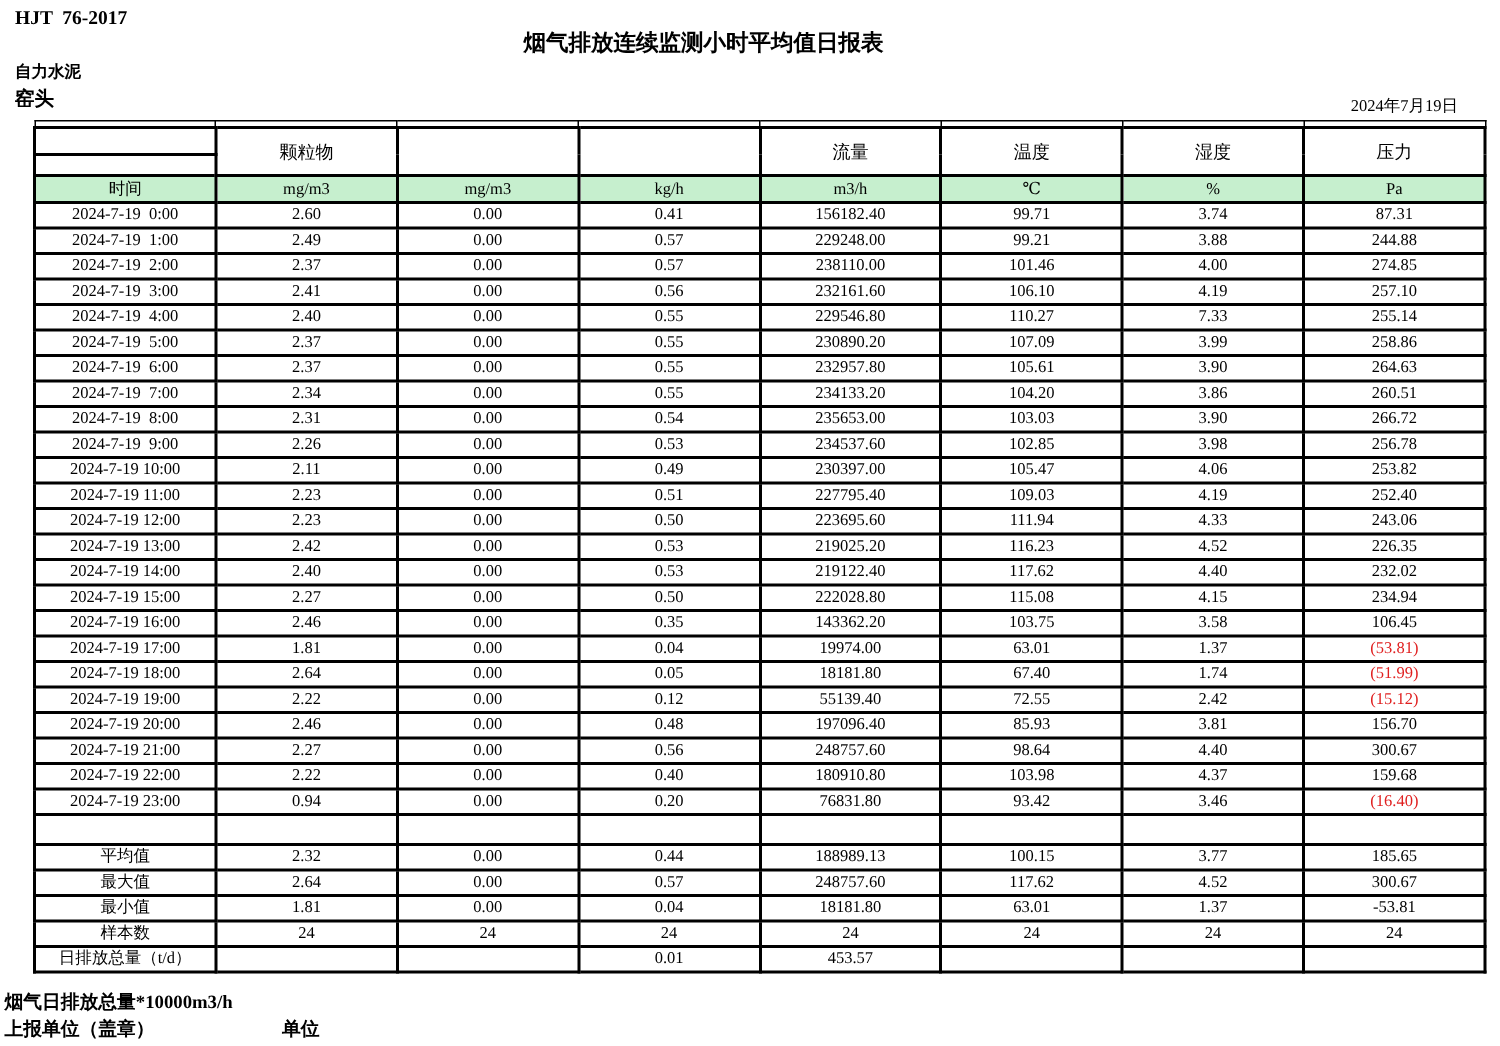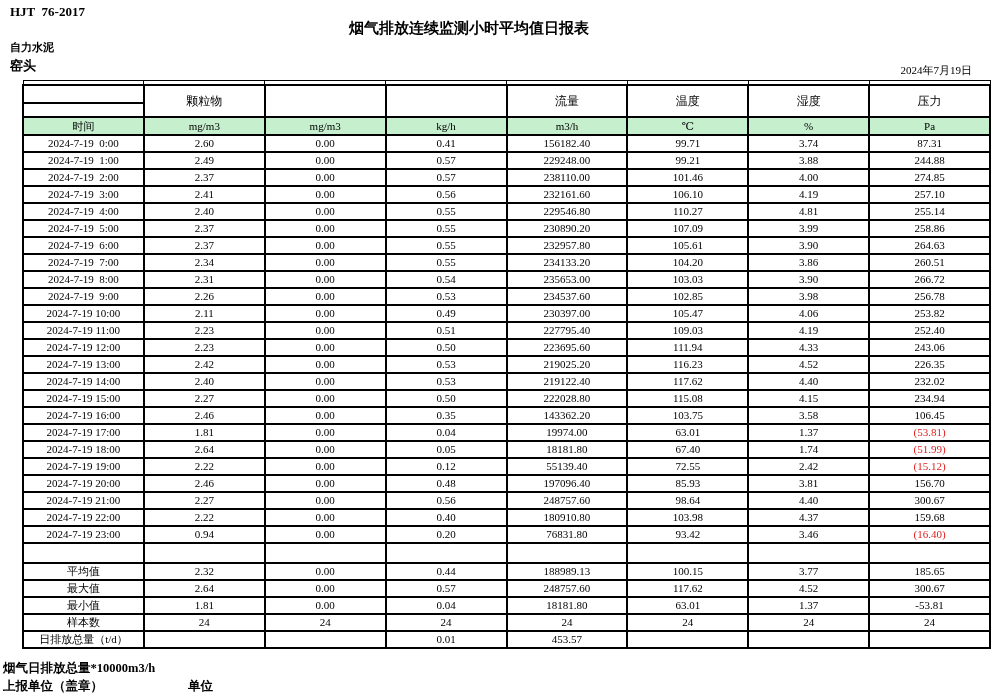--- a/index.html
+++ b/index.html
@@ -127,21 +127,21 @@
         <td>4.19</td>
         <td>257.10</td>
       </tr>
       <tr>
         <td>2024-7-19  4:00</td>
         <td>2.40</td>
         <td>0.00</td>
         <td>0.55</td>
         <td>229546.80</td>
         <td>110.27</td>
-        <td>4.81</td>
+        <td>7.33</td>
         <td>255.14</td>
       </tr>
       <tr>
         <td>2024-7-19  5:00</td>
         <td>2.37</td>
         <td>0.00</td>
         <td>0.55</td>
         <td>230890.20</td>
         <td>107.09</td>
         <td>3.99</td>

